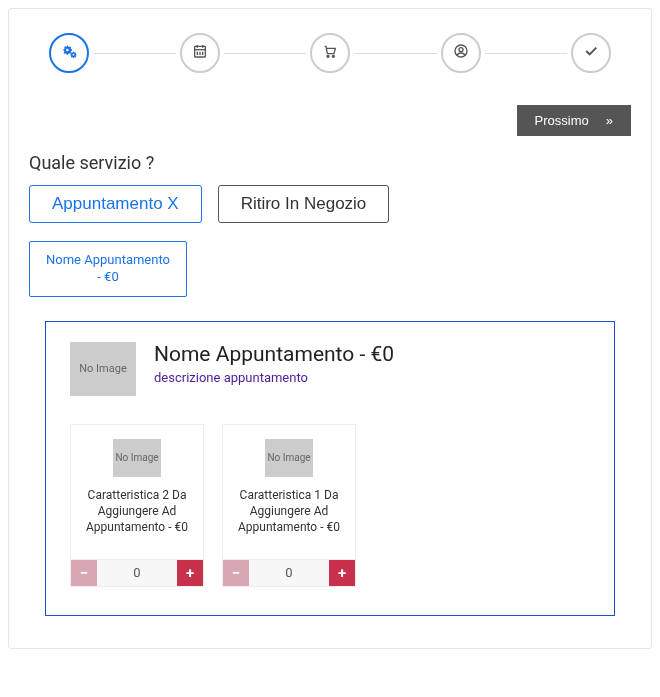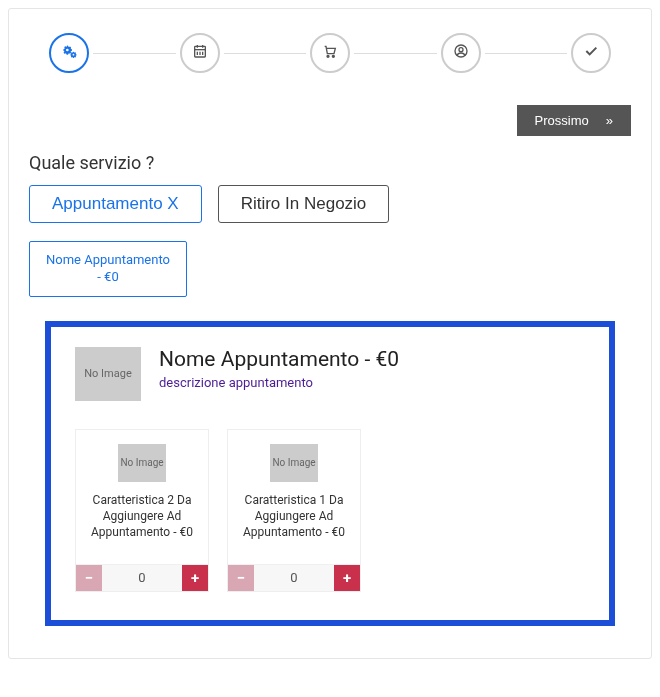--- a/index.html
+++ b/index.html
@@ -11,21 +11,21 @@
   .step-line { flex: 1; height: 1px; background: #ddd; margin: 0 4px; }
   .step-circle svg { width: 16px; height: 16px; }
   .content { padding: 0 20px 20px 20px; }
   .btn-next-row { display: flex; justify-content: flex-end; margin: 8px 0 16px 0; }
   .btn-next { background: #555; color: #fff; border: none; padding: 8px 18px; font-size: 13px; cursor: pointer; display: flex; align-items: center; gap: 17px; }
   .section-title { font-size: 18px; font-weight: 400; color: #333; margin: 8px 0 12px 0; }
   .pill-row { display: flex; gap: 16px; margin-bottom: 18px; }
   .pill { border: 1px solid #555; background: #fff; color: #333; padding: 8px 22px; font-size: 17px; border-radius: 3px; cursor: pointer; }
   .pill.selected { border-color: #1a73e8; color: #1a73e8; }
   .service-box { border: 1px solid #1a73e8; color: #1a73e8; padding: 10px 14px; font-size: 13px; width: 158px; text-align: center; border-radius: 2px; cursor: pointer; margin-bottom: 24px; line-height: 1.3; }
-  .detail-card { border: 6px solid #1d4ed8; margin: 12px 16px; padding: 20px 36px 28px 24px; }
+  .detail-card { border: 1px solid #1d4ed8; margin: 12px 16px; padding: 20px 36px 28px 24px; }
   .detail-header { display: flex; gap: 18px; align-items: flex-start; margin-bottom: 28px; }
   .noimg { width: 66px; height: 54px; background: #ccc; color: #666; font-size: 11px; display: flex; align-items: center; justify-content: center; }
   .noimg.small { width: 48px; height: 38px; font-size: 10px; }
   .detail-title { font-size: 21px; font-weight: 400; color: #222; margin-bottom: 4px; }
   .detail-desc { font-size: 13px; color: #4c1d95; }
   .extras-title { font-size: 17px; color: #222; margin-bottom: 18px; }
   .extras-row { display: flex; gap: 18px; }
   .extra-card { width: 134px; border: 1px solid #eee; padding: 10px 8px 0 8px; display: flex; flex-direction: column; align-items: center; }
   .extra-card .noimg-wrap { padding: 4px 0 10px 0; }
   .extra-label { font-size: 12px; color: #333; text-align: center; line-height: 1.35; margin-bottom: 12px; min-height: 60px; }

